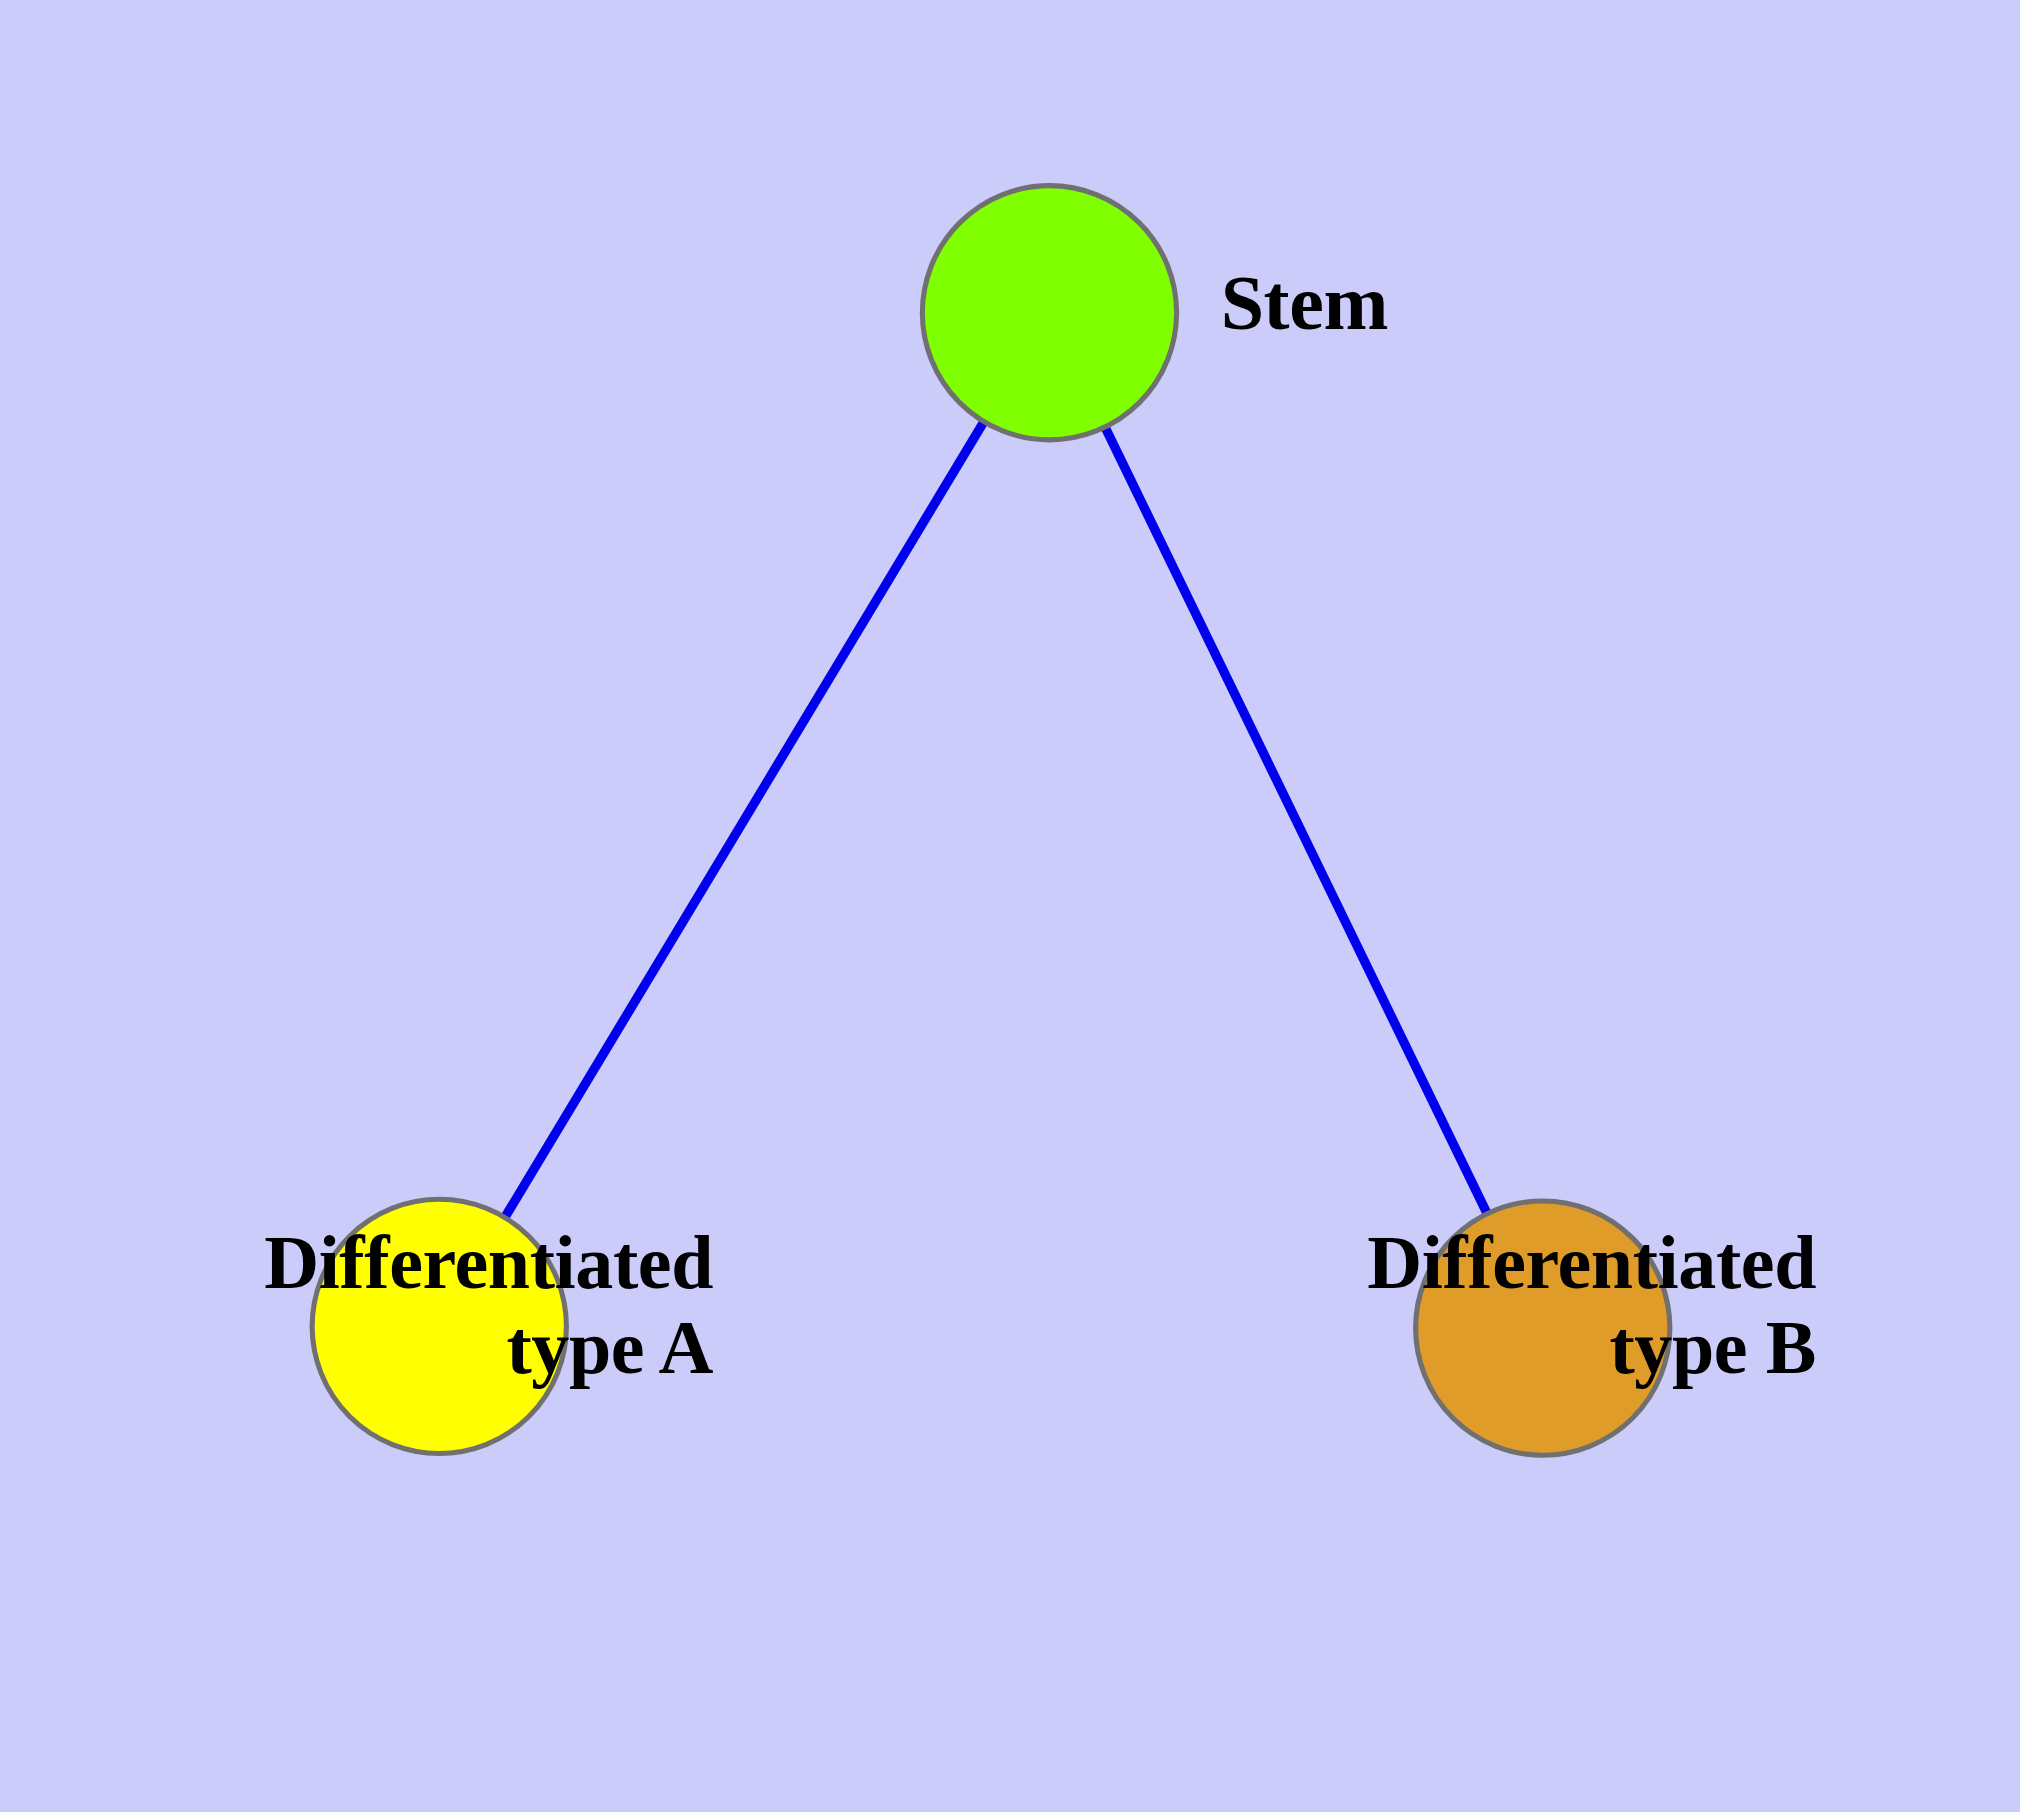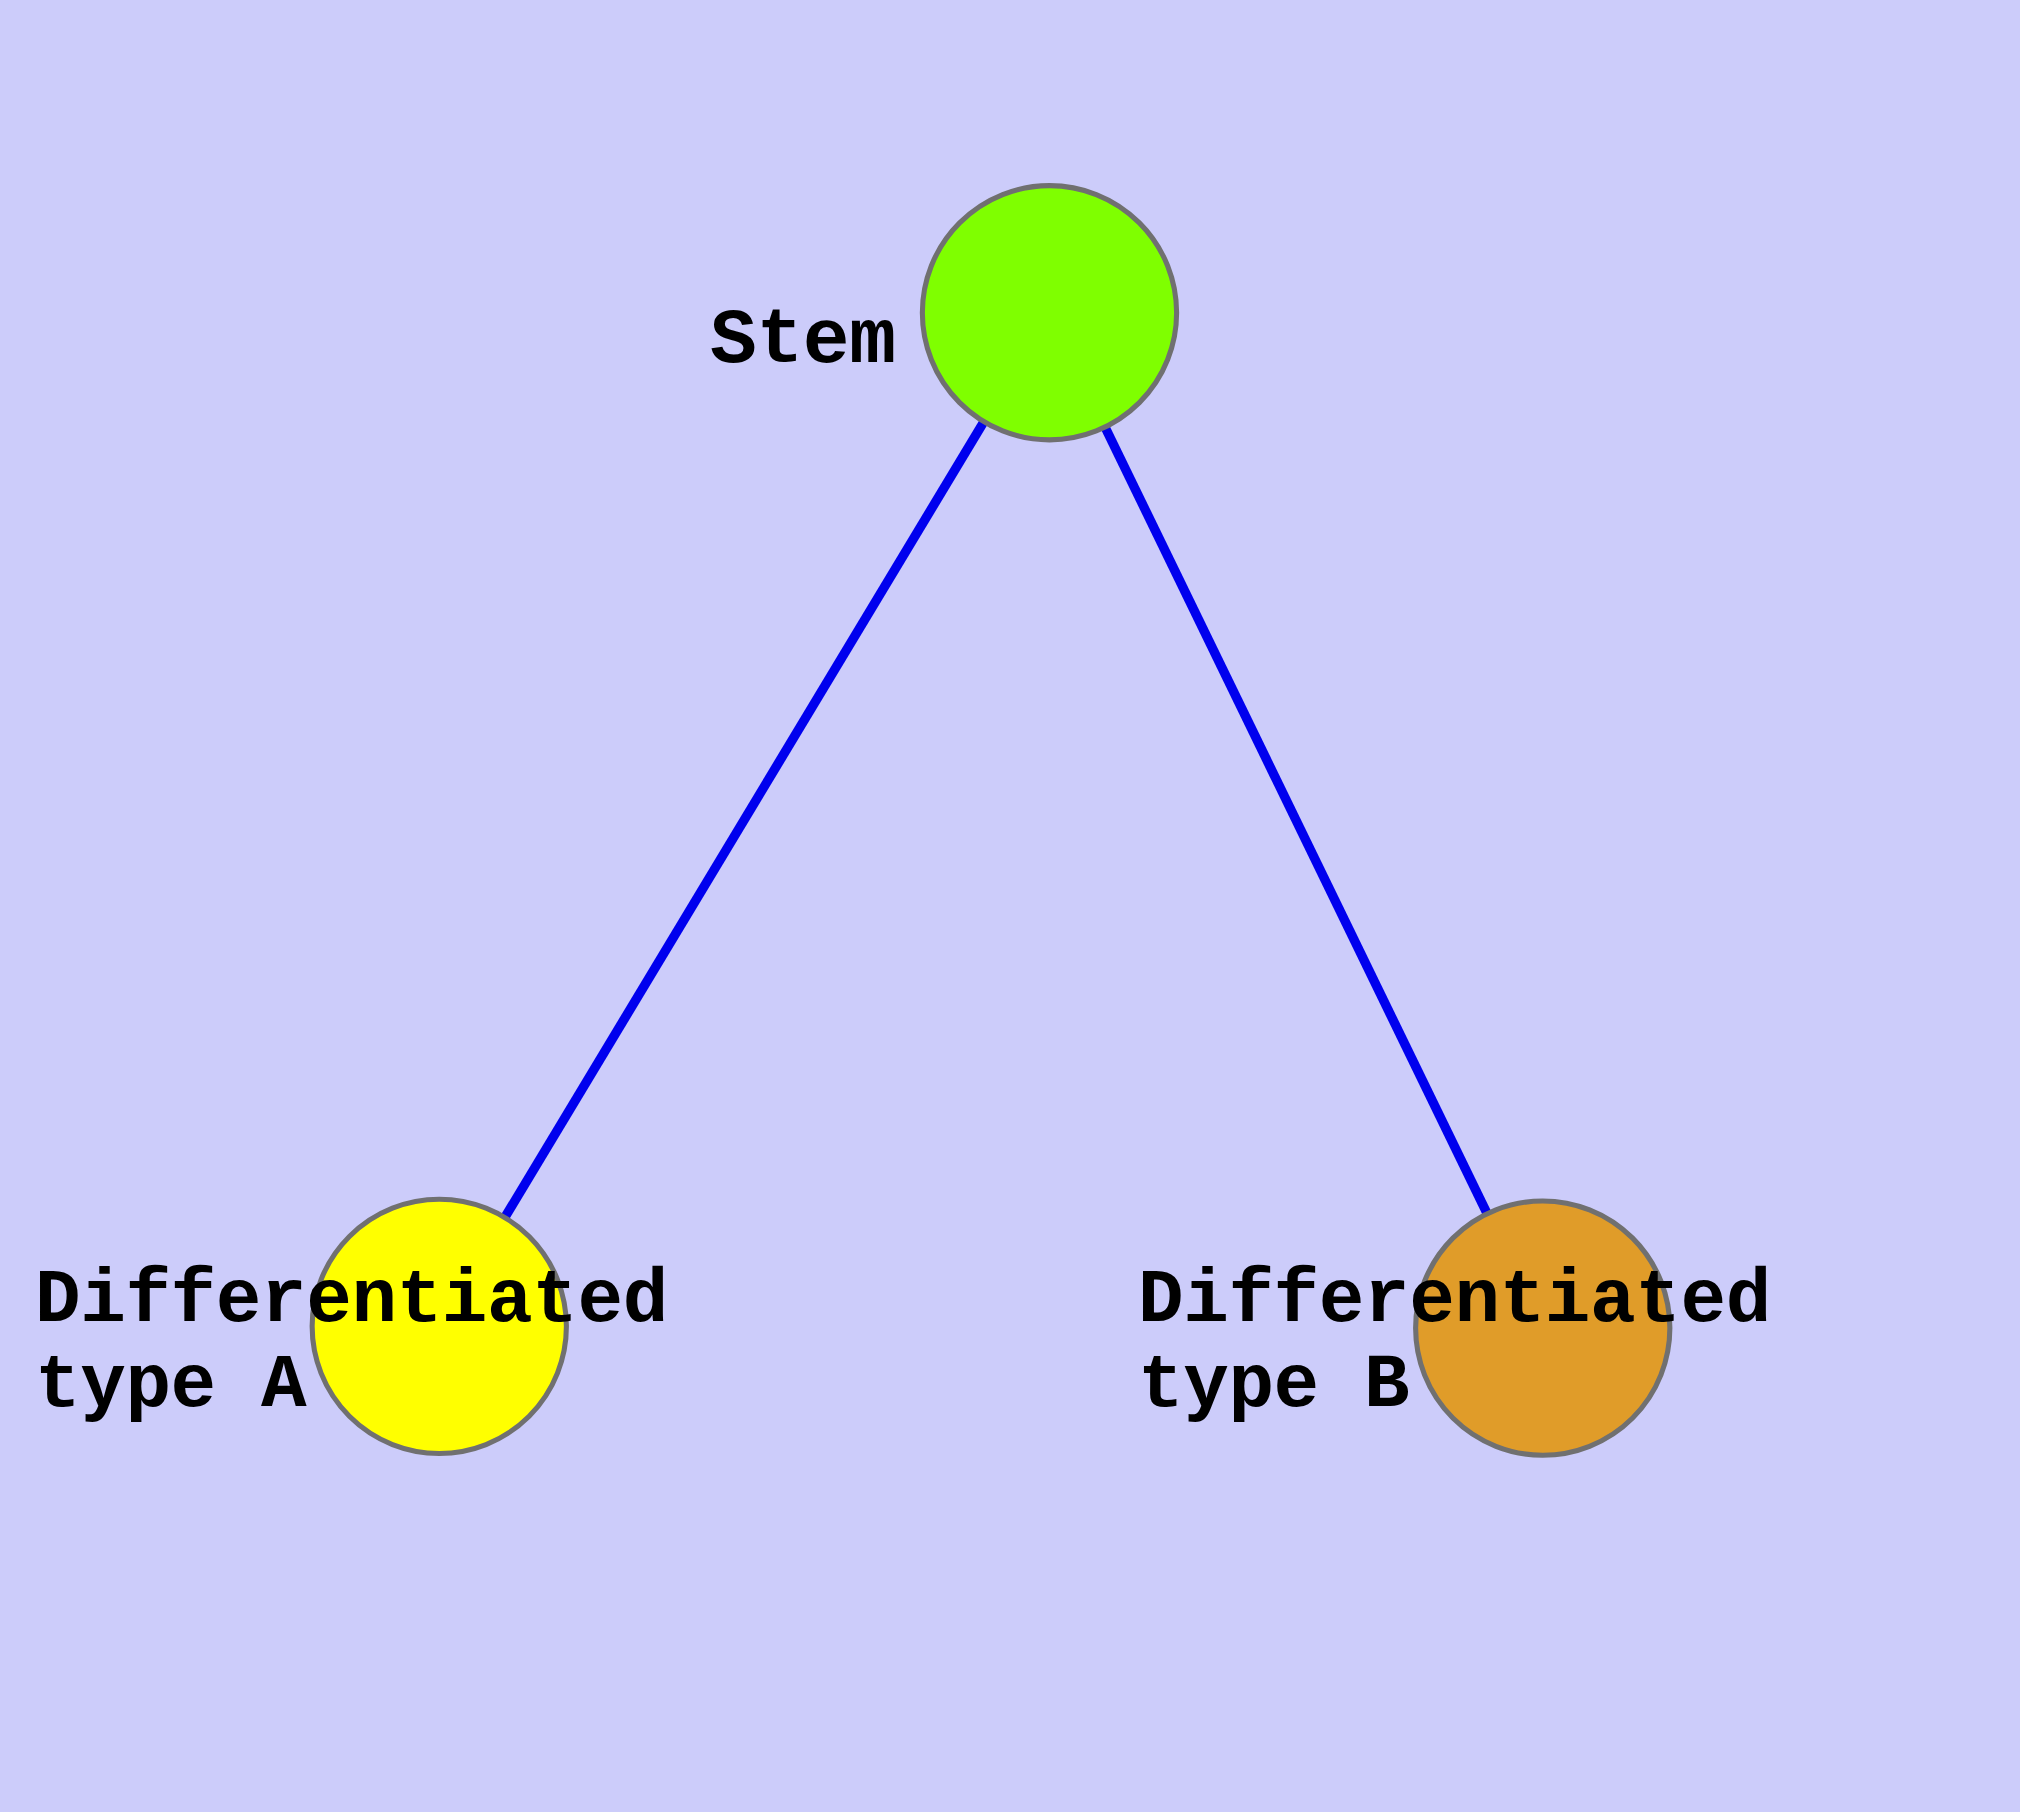--- a/index.html
+++ b/index.html
@@ -30,28 +30,27 @@
     stroke: #0000ee;
     stroke-width: 11;
     stroke-linecap: butt;
   }
   .node-circle {
     stroke: #707070;
     stroke-width: 6;
   }
   .node-label {
     position: absolute;
-    font-family: Liberation Mono, monospace;
+    font-family: Liberation Serif, serif;
     font-weight: bold;
     color: #000000;
-    text-align: left;
+    text-align: right;
     line-height: 1.12;
     white-space: pre;
     letter-spacing: -0.4px;
-    margin-top: 39px;
   }
   #label-stem {
     font-size: 78px;
     left: 710px;
     top: 259px;
     width: 678px;
   }
   #label-diff-a {
     font-size: 76px;
     left: 35px;

